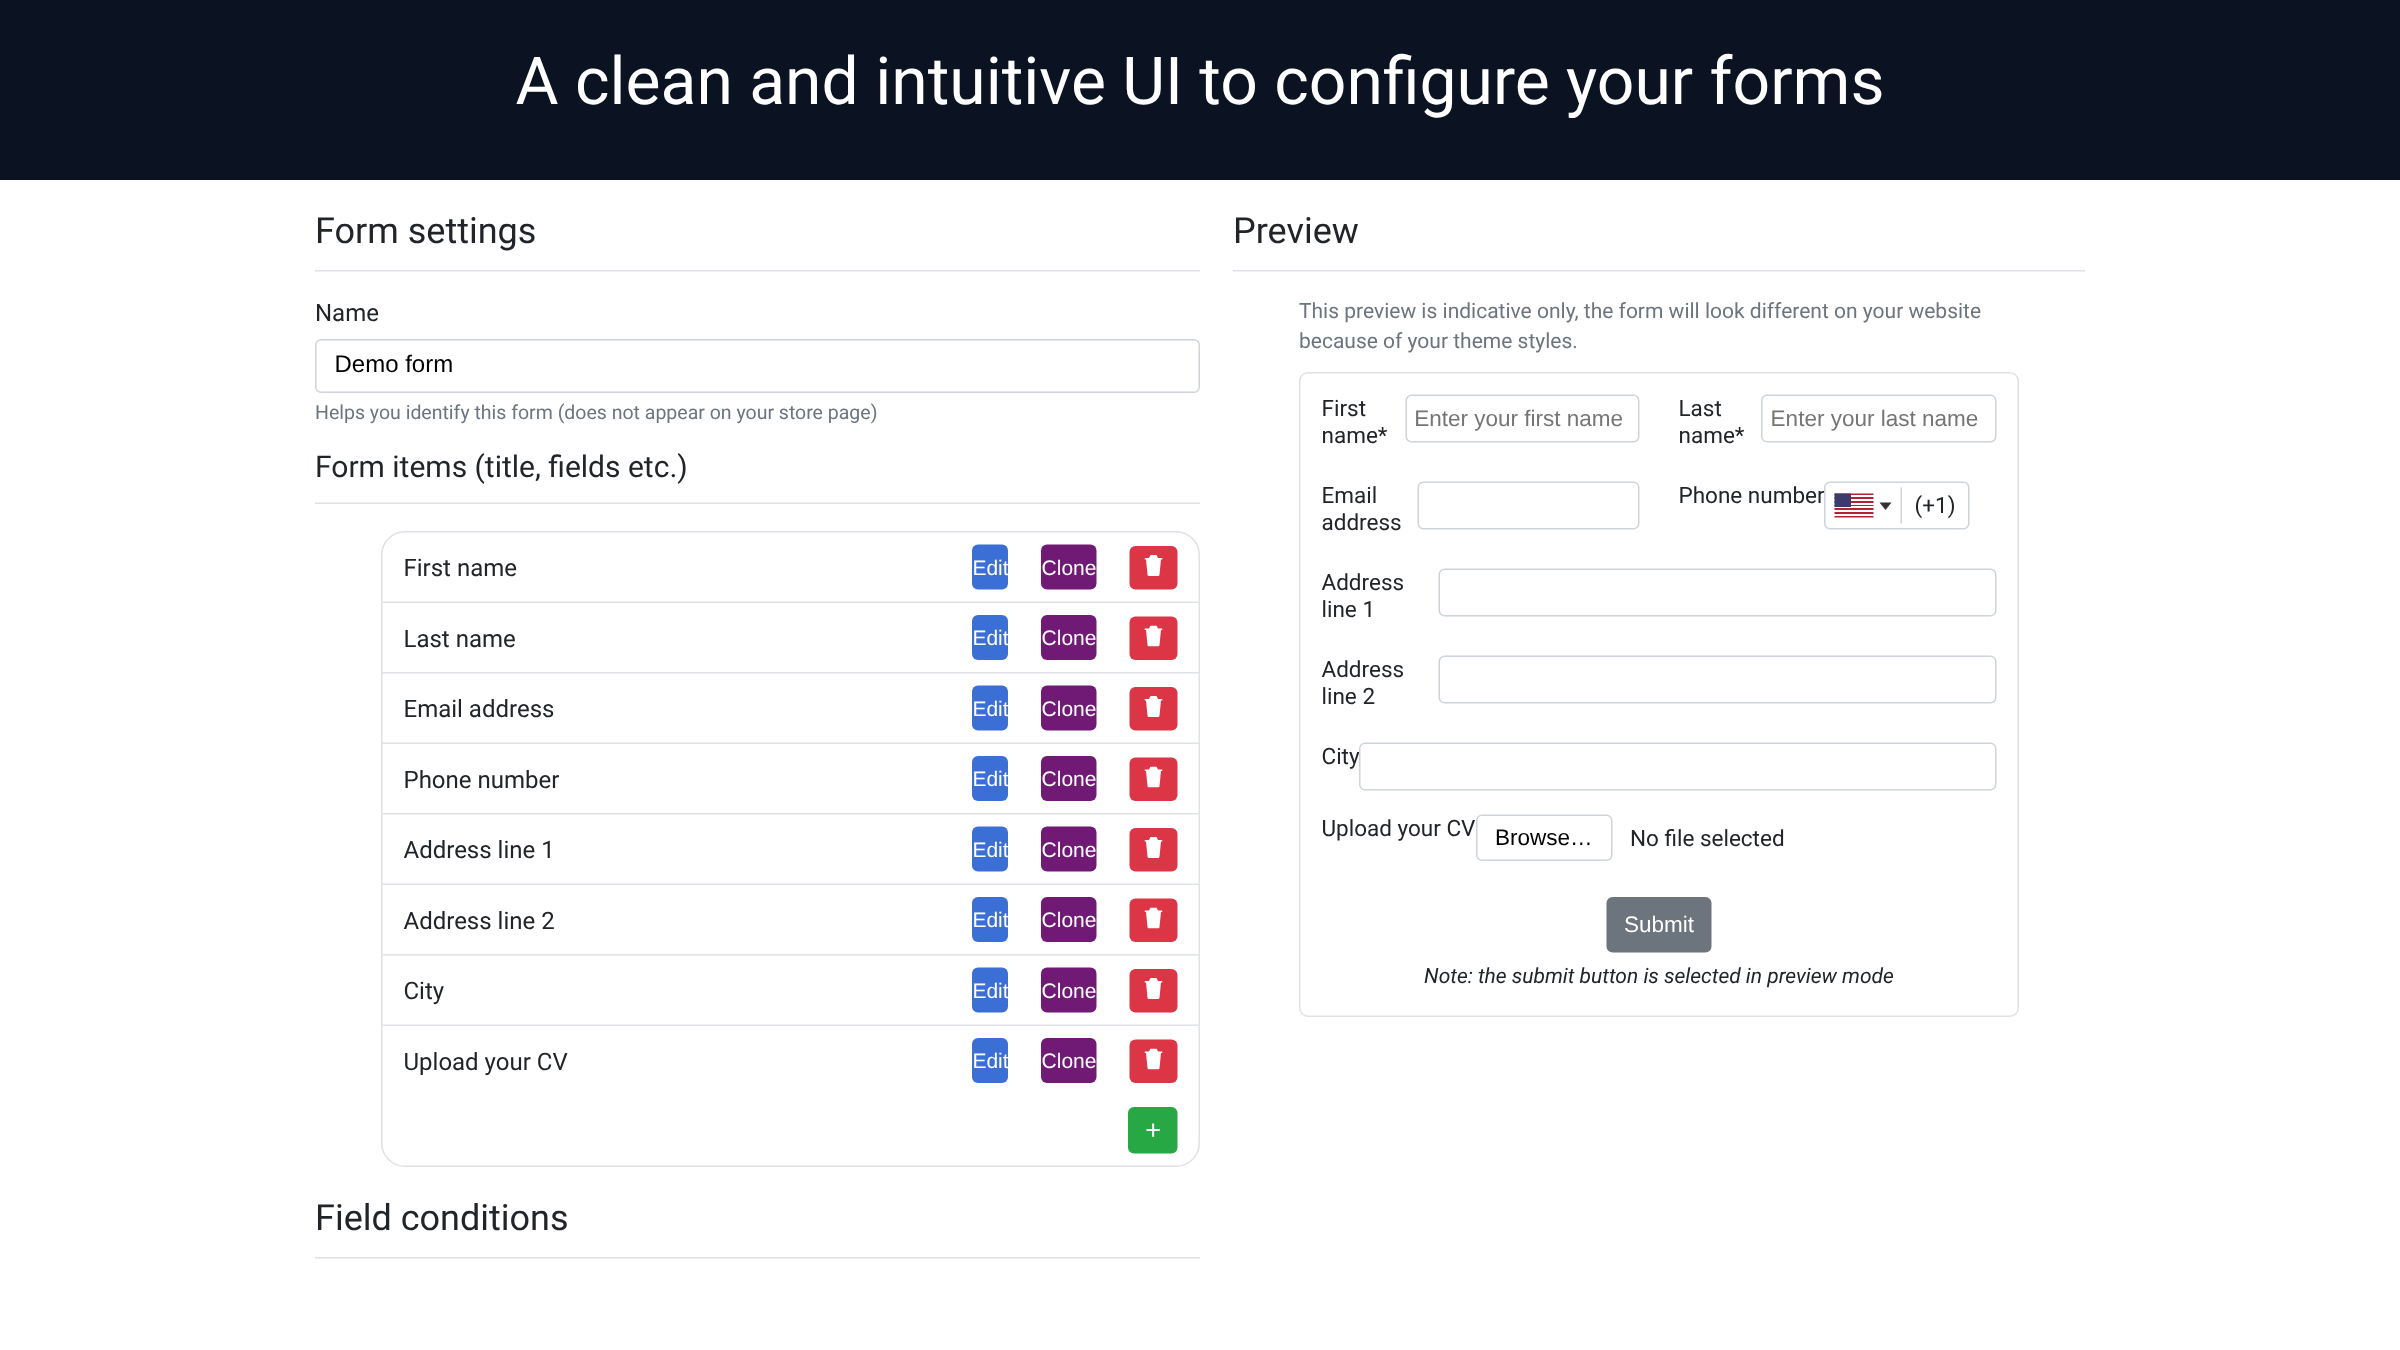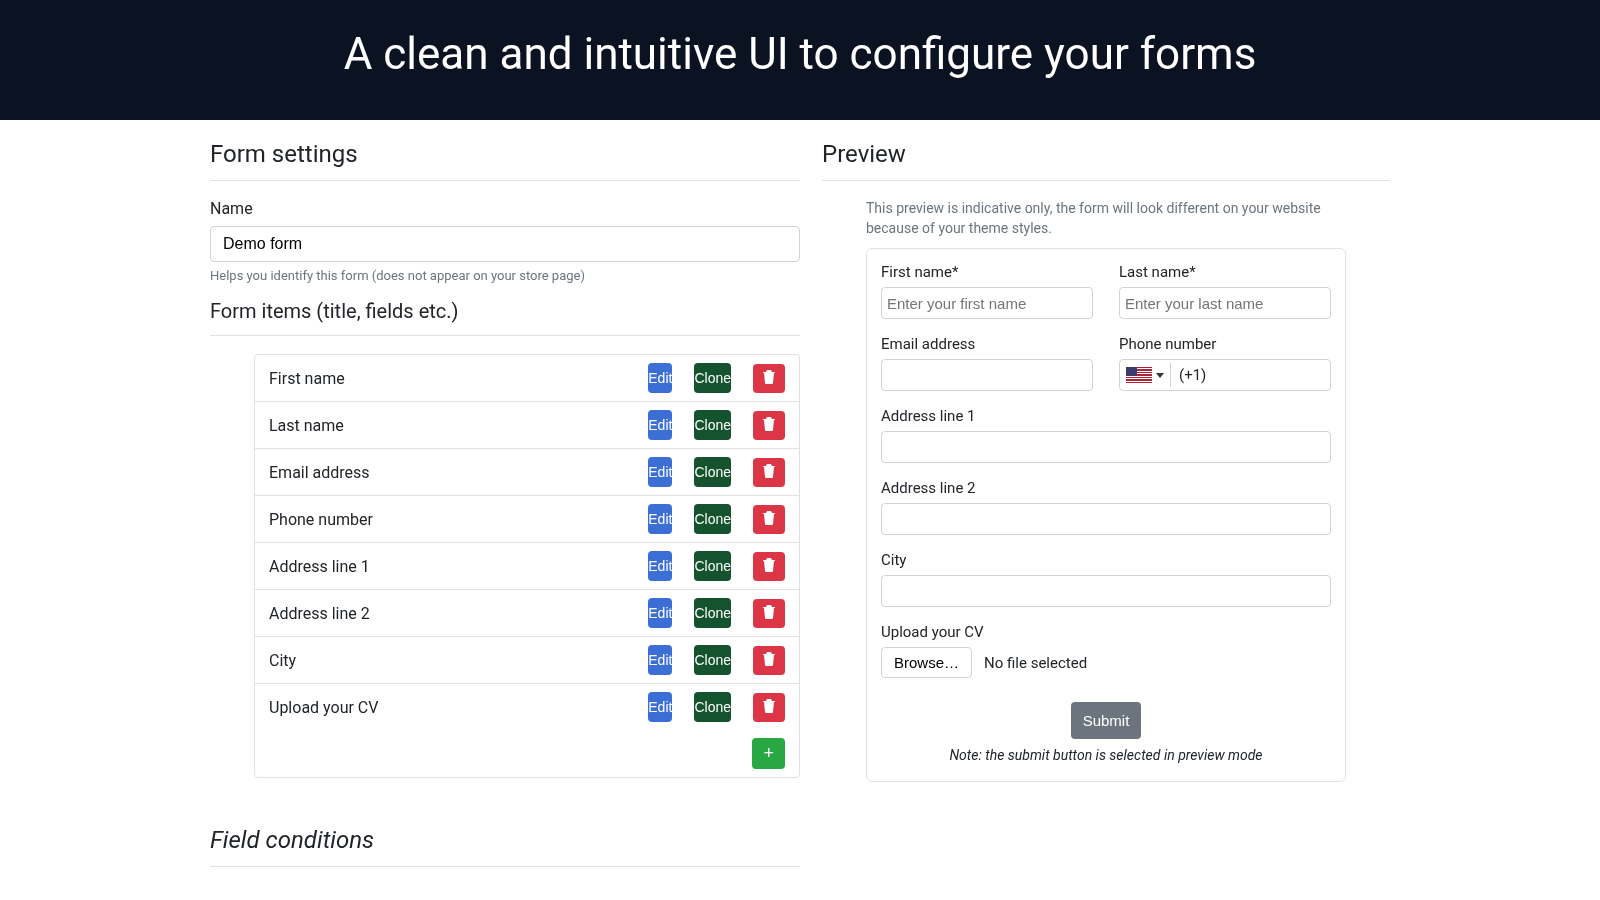--- a/index.html
+++ b/index.html
@@ -8,52 +8,52 @@
 .hero h1 { color: #fff; font-weight: 400; font-size: 44px; text-align: center; }
 .container { display: flex; gap: 22px; padding: 20px 210px 40px; }
 .left { flex: 0 0 590px; }
 .right { flex: 1; }
 h2 { font-size: 24px; font-weight: 400; margin-bottom: 12px; }
 hr { border: none; border-top: 1px solid #dee2e6; margin-bottom: 18px; }
 .form-label { font-size: 16px; display: block; margin-bottom: 8px; }
 .text-input { width: 100%; padding: 8px 12px; font-size: 16px; border: 1px solid #ced4da; border-radius: 4px; }
 .help-text { color: #6c757d; font-size: 13px; margin-top: 6px; }
 h3 { font-size: 20px; font-weight: 400; margin-top: 16px; margin-bottom: 12px; }
-.items-table { border: 1px solid #dee2e6; border-radius: 4px; margin-left: 44px; margin-top: 8px; }
+.items-table { border: 1px solid #dee2e6; border-radius: 16px; margin-left: 44px; margin-top: 8px; }
 .item-row { display: flex; align-items: center; padding: 8px 14px; border-bottom: 1px solid #dee2e6; }
 .item-row:last-child { border-bottom: none; }
 .item-label { flex: 1; font-size: 16px; }
 .btn { border: none; border-radius: 4px; padding: 7px 0; font-size: 14px; cursor: pointer; color: #fff; }
 .btn-edit { background: #3b6fd6; margin-right: 22px; }
-.btn-clone { background: #14532d; margin-right: 22px; }
+.btn-clone { background: #701a75; margin-right: 22px; }
 .btn-delete { background: #dc3545; padding: 6px 10px; }
 .btn-add { background: #28a745; padding: 5px 11px; font-size: 18px; }
 .add-row { display: flex; justify-content: flex-end; padding: 8px 14px; }
 .preview-hint { color: #6c757d; font-size: 14px; line-height: 1.4; padding: 0 44px; margin-bottom: 10px; }
 .preview-box { border: 1px solid #dee2e6; border-radius: 6px; padding: 14px 14px 18px; margin: 0 44px 0 44px; }
 .preview-row { display: flex; gap: 26px; margin-bottom: 16px; }
-.preview-field { display: flex; flex-direction: column; }
+.preview-field { display: flex; flex-direction: row; }
 .preview-field.half { flex: 1; }
 .preview-field.full { width: 100%; }
 .preview-label { font-size: 15px; margin-bottom: 6px; }
 .preview-input { width: 100%; padding: 6px 5px; font-size: 15px; border: 1px solid #ced4da; border-radius: 4px; height: 32px; }
 .phone-wrap { display: flex; border: 1px solid #ced4da; border-radius: 4px; align-items: center; overflow: hidden; height: 32px; }
 .flag-btn { display: flex; align-items: center; gap: 4px; padding: 4px 6px; border-right: 1px solid #ced4da; cursor: pointer; }
 .flag-icon { width: 26px; height: 16px; background: linear-gradient(to bottom, #b22234 0%, #b22234 7.7%, #fff 7.7%, #fff 15.4%, #b22234 15.4%, #b22234 23.1%, #fff 23.1%, #fff 30.8%, #b22234 30.8%, #b22234 38.5%, #fff 38.5%, #fff 46.2%, #b22234 46.2%, #b22234 53.9%, #fff 53.9%, #fff 61.6%, #b22234 61.6%, #b22234 69.3%, #fff 69.3%, #fff 77%, #b22234 77%, #b22234 84.7%, #fff 84.7%, #fff 92.4%, #b22234 92.4%, #b22234 100%); position: relative; }
 .flag-icon::before { content: ""; position: absolute; top: 0; left: 0; width: 11px; height: 8.6px; background: #3c3b6e; }
 .phone-prefix { padding: 4px 8px; font-size: 15px; }
 .file-wrap { display: flex; align-items: center; gap: 12px; }
 .browse-btn { border: 1px solid #ced4da; border-radius: 4px; padding: 6px 12px; background: #fff; cursor: pointer; font-size: 15px; }
 .no-file { font-size: 15px; }
 .submit-wrap { text-align: center; margin-top: 24px; }
 .btn-submit { background: #6c757d; color: #fff; border: none; border-radius: 4px; padding: 10px 12px; font-size: 15px; cursor: default; }
 .submit-note { font-style: italic; font-size: 14px; margin-top: 8px; }
 .trash-icon { display: inline-block; width: 12px; height: 14px; }
 .chev-down { display: inline-block; width: 0; height: 0; border-left: 4px solid transparent; border-right: 4px solid transparent; border-top: 5px solid #333; }
-.field-cond { margin-top: 48px; font-style: italic; }
+.field-cond { margin-top: 20px; }
 </style>
 </head>
 <body>
 
 <div class="hero">
   <h1>A clean and intuitive UI to configure your forms</h1>
 </div>
 
 <div class="container">
   <div class="left">

